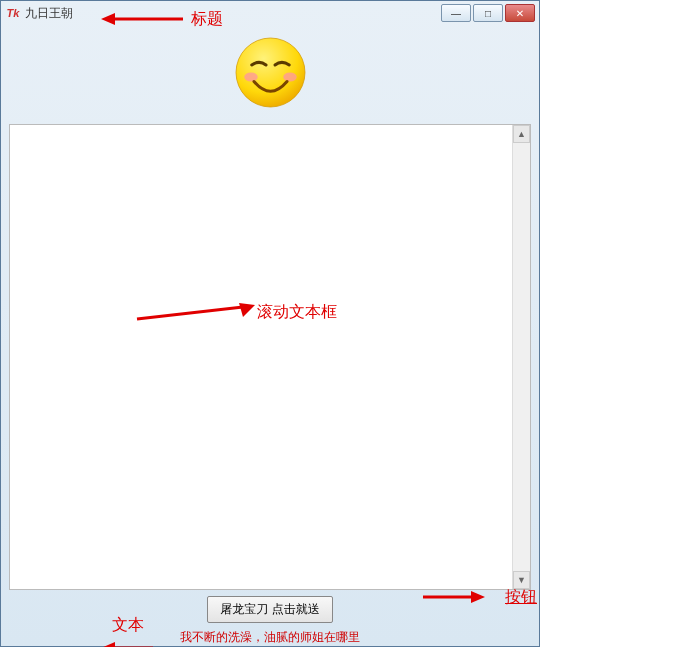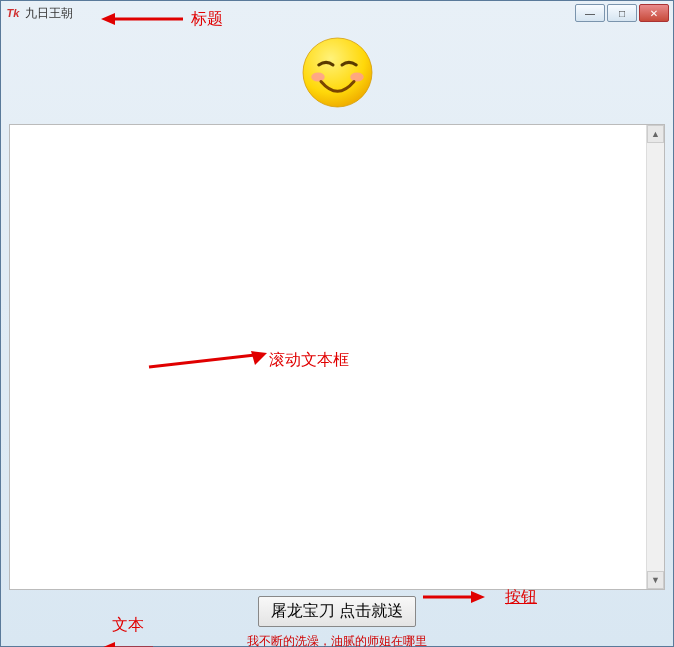--- a/index.html
+++ b/index.html
@@ -5,21 +5,21 @@
     * { margin: 0; padding: 0; box-sizing: border-box; }
     body {
       width: 674px;
       height: 647px;
       font-family: "Microsoft YaHei", SimSun, sans-serif;
       background: #fff;
       position: relative;
       overflow: hidden;
     }
     .window-frame {
-      width: 674px;
+      width: 540px;
       height: 647px;
       background: linear-gradient(to bottom, #e8f0f7 0%, #d9e7f2 100%);
       border: 1px solid #5a7a9a;
       position: relative;
     }
     .titlebar {
       height: 24px;
       display: flex;
       align-items: center;
       padding: 0 4px;
@@ -115,21 +115,21 @@
       position: absolute;
       bottom: 0;
     }
     .bottom-area {
       position: relative;
       text-align: center;
     }
     .main-button {
       margin-top: 2px;
       padding: 4px 12px;
-      font-size: 16px;
+      font-size: 12px;
       background: linear-gradient(to bottom, #f8f8f8, #e4e4e4);
       border: 1px solid #888;
       border-radius: 2px;
       cursor: pointer;
       font-family: inherit;
     }
     .status-text {
       margin-top: 6px;
       font-size: 12px;
       color: #d00000;
@@ -199,21 +199,21 @@
 
   <div class="annotation" style="left:100px; top:6px;">
     <svg width="90" height="24">
         <line x1="82" y1="12" x2="12" y2="12" stroke="#e00000" stroke-width="3"></line>
         <polygon points="0,12 14,6 14,18" fill="#e00000"></polygon>
       </svg>
     <span class="ann-label">标题</span>
   </div>
 
 
-  <div class="annotation" style="left:138px; top:296px;margin-top:48px;">
+  <div class="annotation" style="left:126px; top:296px;">
     <svg width="130" height="30">
         <line x1="10" y1="22" x2="116" y2="10" stroke="#e00000" stroke-width="3"></line>
         <polygon points="128,8 112,6 116,20" fill="#e00000"></polygon>
       </svg>
     <span class="ann-label">滚动文本框</span>
   </div>
 
   <div class="annotation" style="left:414px; top:584px;">
     <svg width="70" height="24">
         <line x1="8" y1="12" x2="58" y2="12" stroke="#e00000" stroke-width="3"></line>

